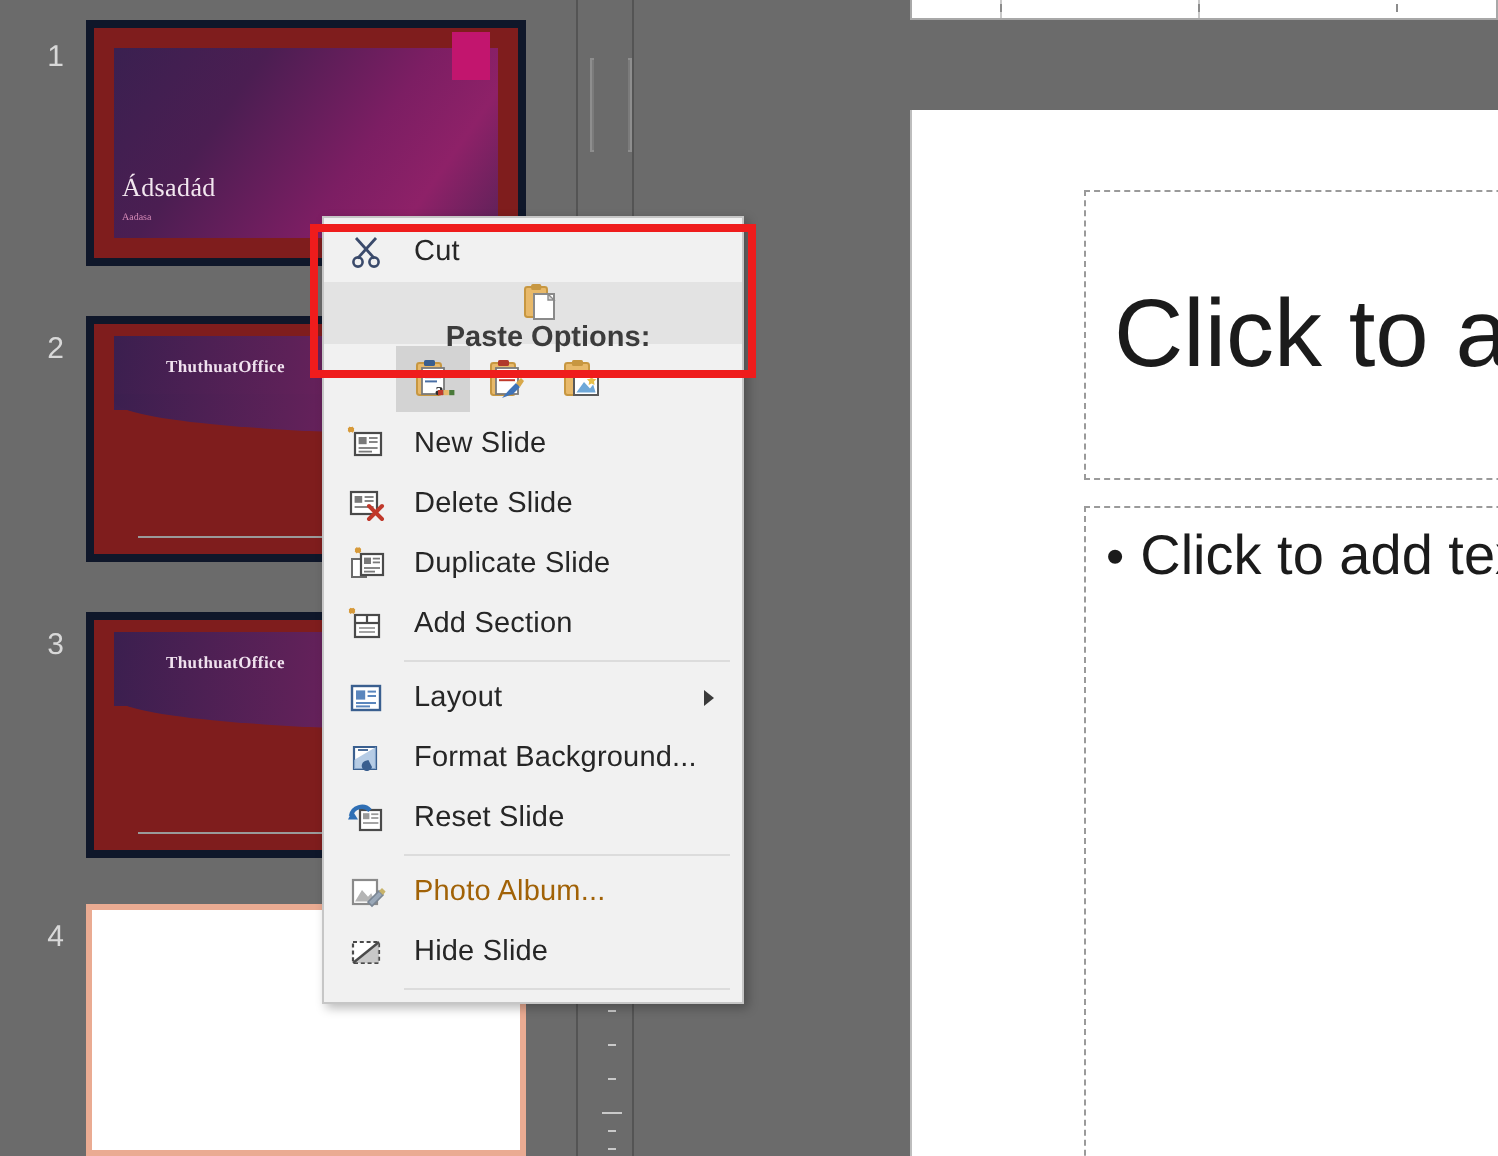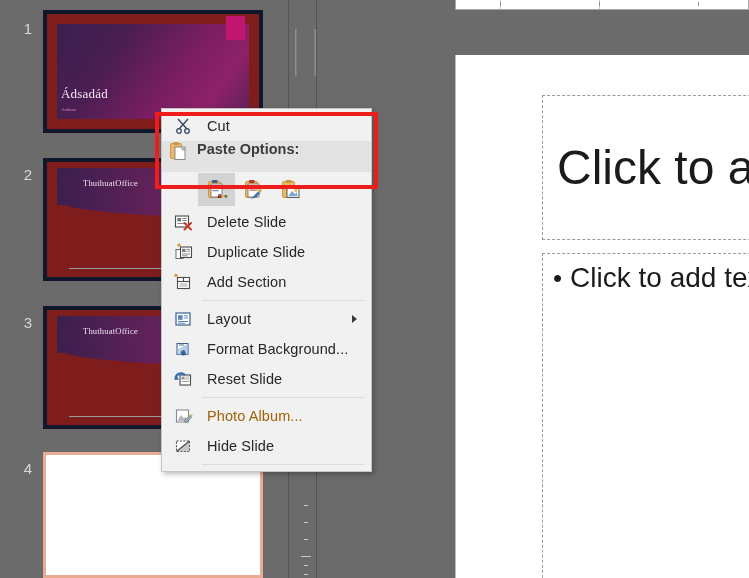--- a/index.html
+++ b/index.html
@@ -88,21 +88,21 @@
     background: linear-gradient(100deg, #3b1f4f 0%, #5d2158 45%, #8d2168 100%);
     border-bottom-left-radius: 100% 95%;
     border-bottom-right-radius: 14% 95%;
   }
   .sb-title {
     position: absolute;
     left: 36px; top: 16px;
     color: #f0e2ef;
     font-family: "Liberation Serif", serif;
     font-size: 8.5px;
-    font-weight: normal;
+    font-weight: bold;
     letter-spacing: 0.2px;
   }
   .sb-rule {
     position: absolute;
     left: 22px; right: 14px;
     height: 1px;
     background: #9a9a9a;
   }
 
   
@@ -270,22 +270,24 @@
   }
 
   
   #paste-options-block {
     background: #e3e3e3;
     position: relative;
   }
   #paste-options-header {
     height: 31px;
     display: flex;
+    align-items: center;
     padding-left: 6px;
     background: #e3e3e3;
+    flex-direction: column;
   }
   #paste-options-header .mi-label {
     font-weight: bold;
     color: #3c3c3c;
     font-size: 14.5px;
     padding-left: 9px;
   }
   #paste-options-row {
     height: 35px;
     display: flex;
@@ -462,20 +464,39 @@
             <rect x="7" y="2" width="5.5" height="3" rx="0.8" fill="#c79741"></rect>
             <rect x="8" y="9" width="12" height="10.5" fill="#ffffff" stroke="#5a5a5a" stroke-width="1"></rect>
             <polygon points="9.2,18.3 13,13 16,16.2 17.6,14.3 18.8,18.3" fill="#6fa8d8"></polygon>
             <polygon points="16.6,9.8 17.5,11.4 19.2,11.6 18,12.8 18.3,14.5 16.8,13.7 15.3,14.5 15.6,12.8 14.4,11.6 16.1,11.4" fill="#e8c04a"></polygon>
           </svg>
         </div>
 
       </div>
     </div>
 
+    <div class="menu-item">
+      <span class="mi-icon">
+        <svg width="20" height="18" viewBox="0 0 20 18">
+          <rect x="4.5" y="3.5" width="13" height="11" fill="#ffffff" stroke="#4a4a4a" stroke-width="1.1"></rect>
+          <rect x="6.3" y="5.5" width="4" height="3.6" fill="#7a7a7a"></rect>
+          <line x1="11.5" y1="6" x2="15.8" y2="6" stroke="#7a7a7a" stroke-width="0.9"></line>
+          <line x1="11.5" y1="8" x2="15.8" y2="8" stroke="#7a7a7a" stroke-width="0.9"></line>
+          <line x1="6.3" y1="11" x2="15.8" y2="11" stroke="#7a7a7a" stroke-width="0.9"></line>
+          <line x1="6.3" y1="12.8" x2="13" y2="12.8" stroke="#7a7a7a" stroke-width="0.9"></line>
+          <g stroke="#d79a3a" stroke-width="1.4">
+            <line x1="2.5" y1="3" x2="2.5" y2="0.5"></line>
+            <line x1="1" y1="1.8" x2="4" y2="1.8"></line>
+            <line x1="1.3" y1="0.8" x2="3.7" y2="2.9"></line>
+            <line x1="3.7" y1="0.8" x2="1.3" y2="2.9"></line>
+          </g>
+        </svg>
+      </span>
+      <span class="mi-label">New Slide</span>
+    </div>
 
     <div class="menu-item">
       <span class="mi-icon">
         <svg width="20" height="18" viewBox="0 0 20 18">
           <rect x="2.5" y="3" width="13" height="11" fill="#ffffff" stroke="#4a4a4a" stroke-width="1.1"></rect>
           <rect x="4.3" y="5" width="3.8" height="3.4" fill="#7a7a7a"></rect>
           <line x1="9.3" y1="5.5" x2="13.8" y2="5.5" stroke="#7a7a7a" stroke-width="0.9"></line>
           <line x1="9.3" y1="7.5" x2="13.8" y2="7.5" stroke="#7a7a7a" stroke-width="0.9"></line>
           <line x1="4.3" y1="10.5" x2="13.8" y2="10.5" stroke="#7a7a7a" stroke-width="0.9"></line>
           <g stroke="#c0392b" stroke-width="2" stroke-linecap="round">

